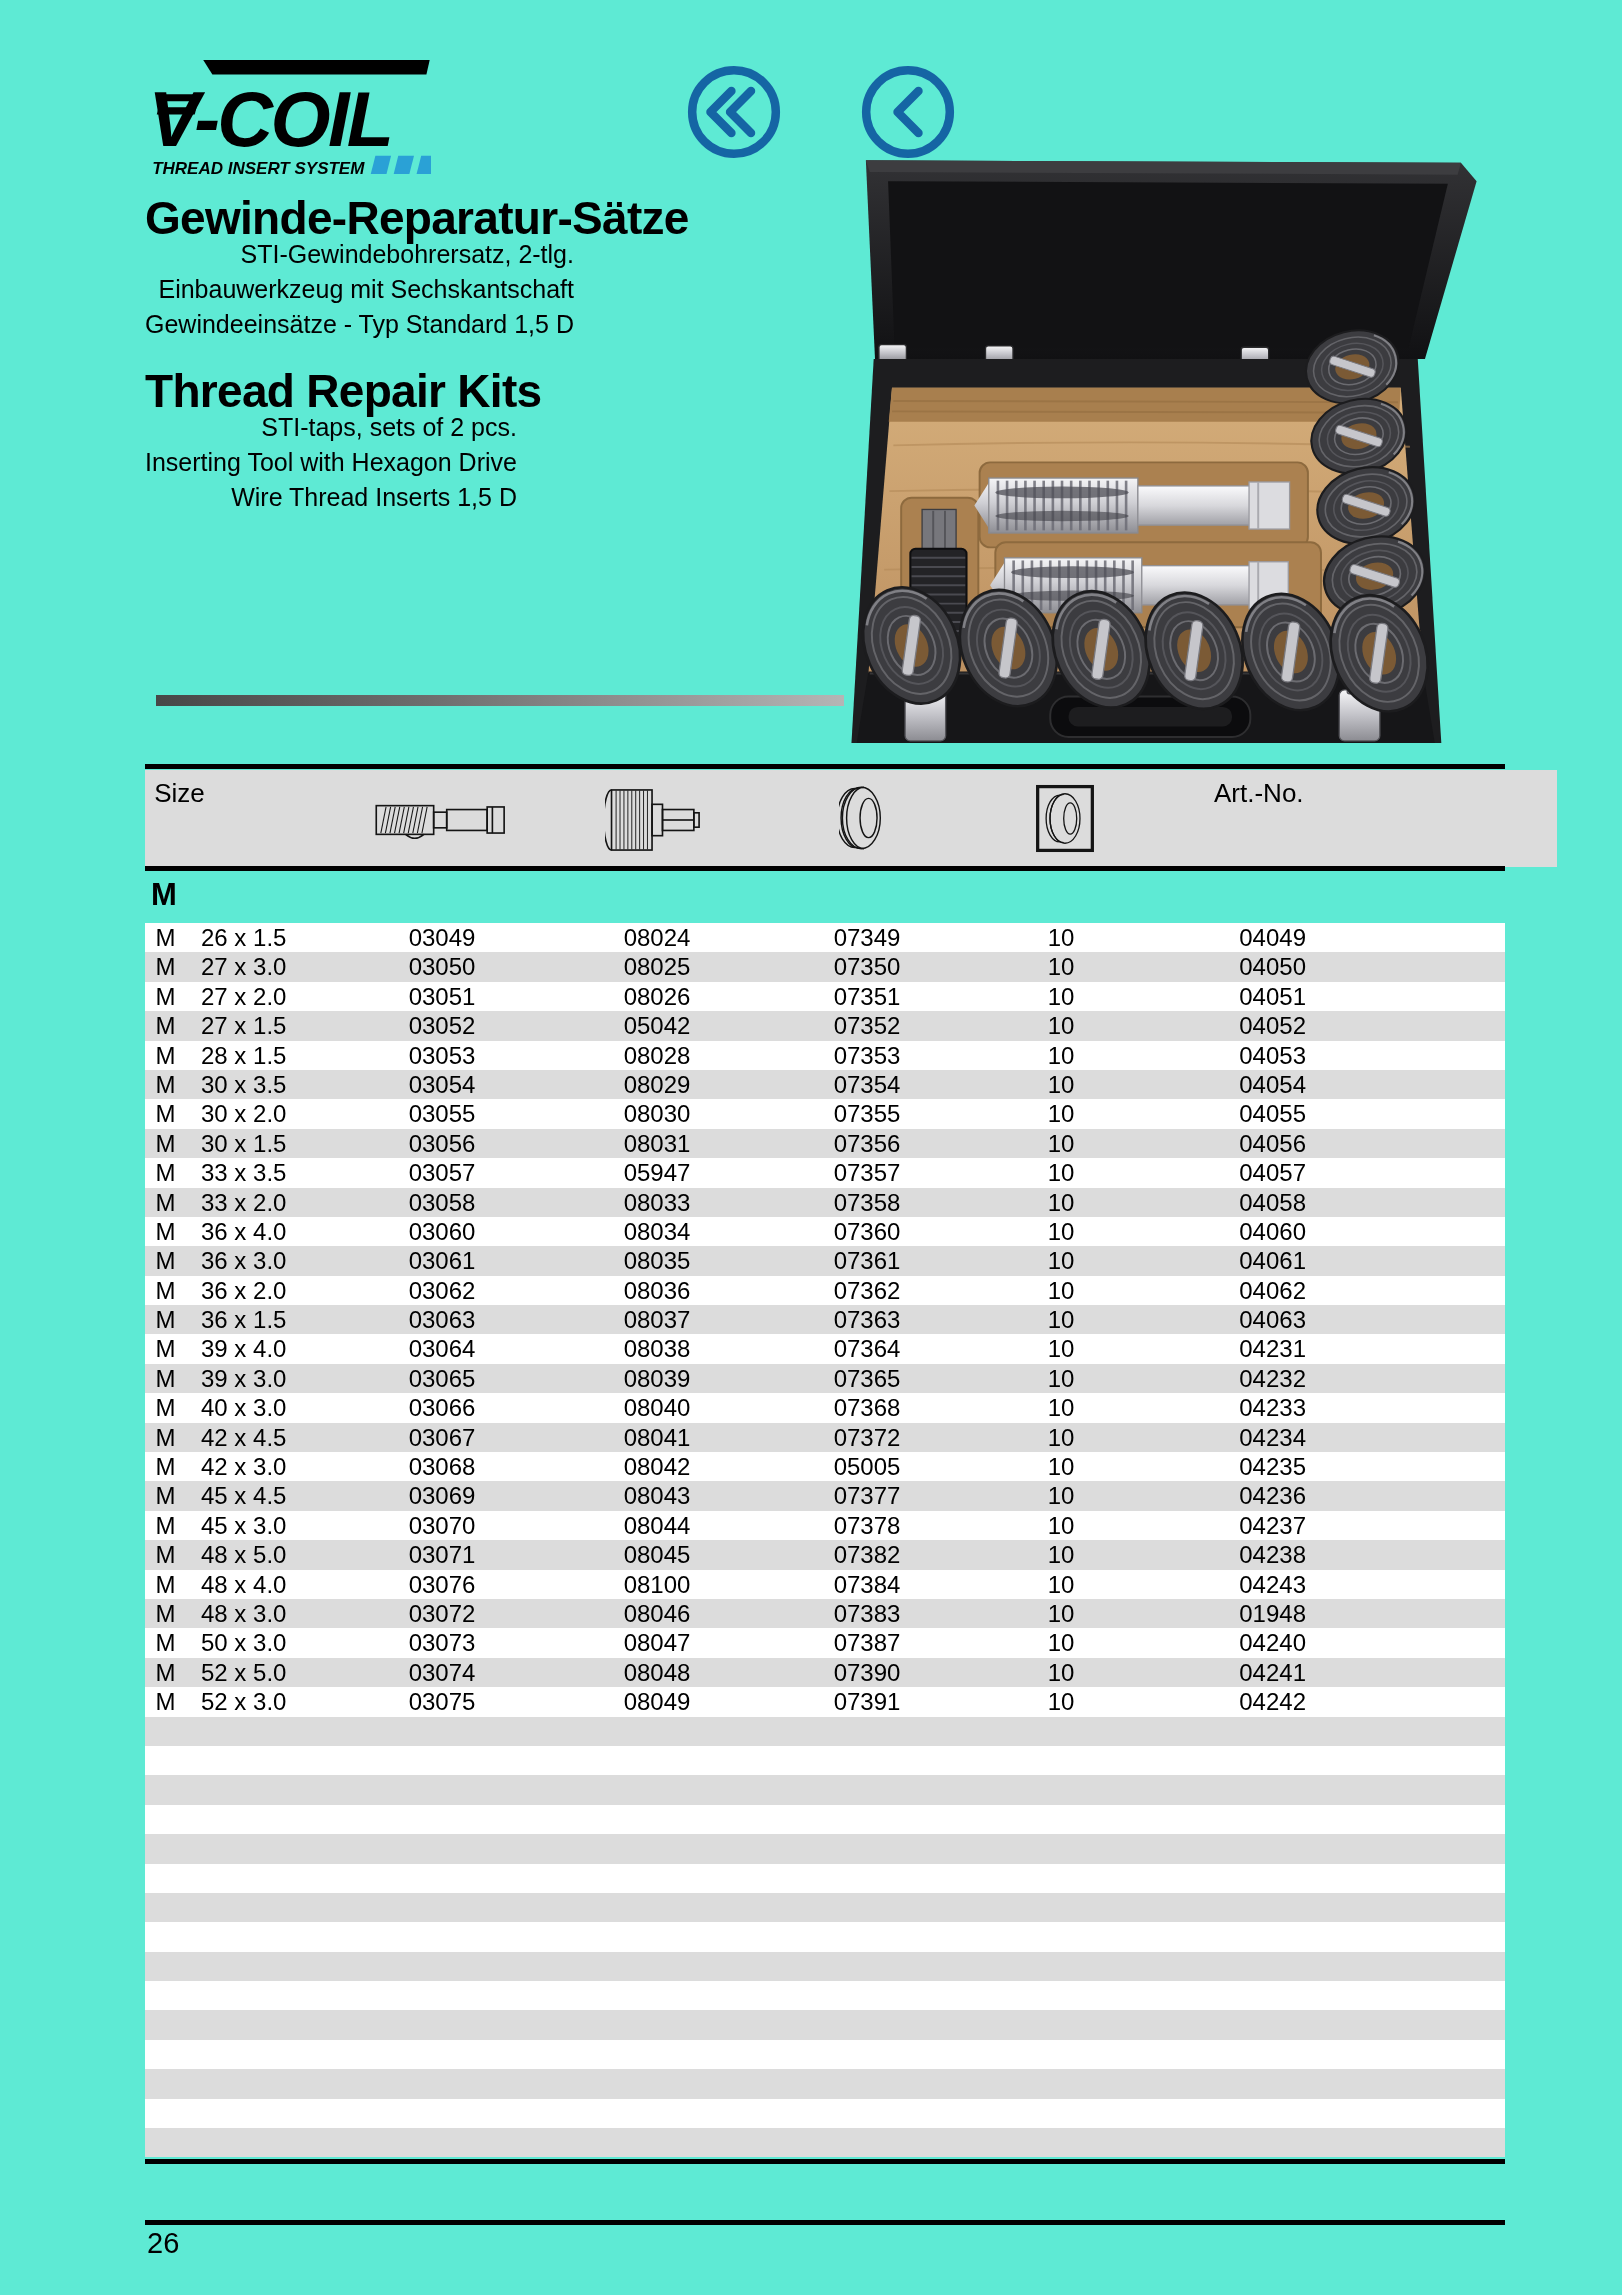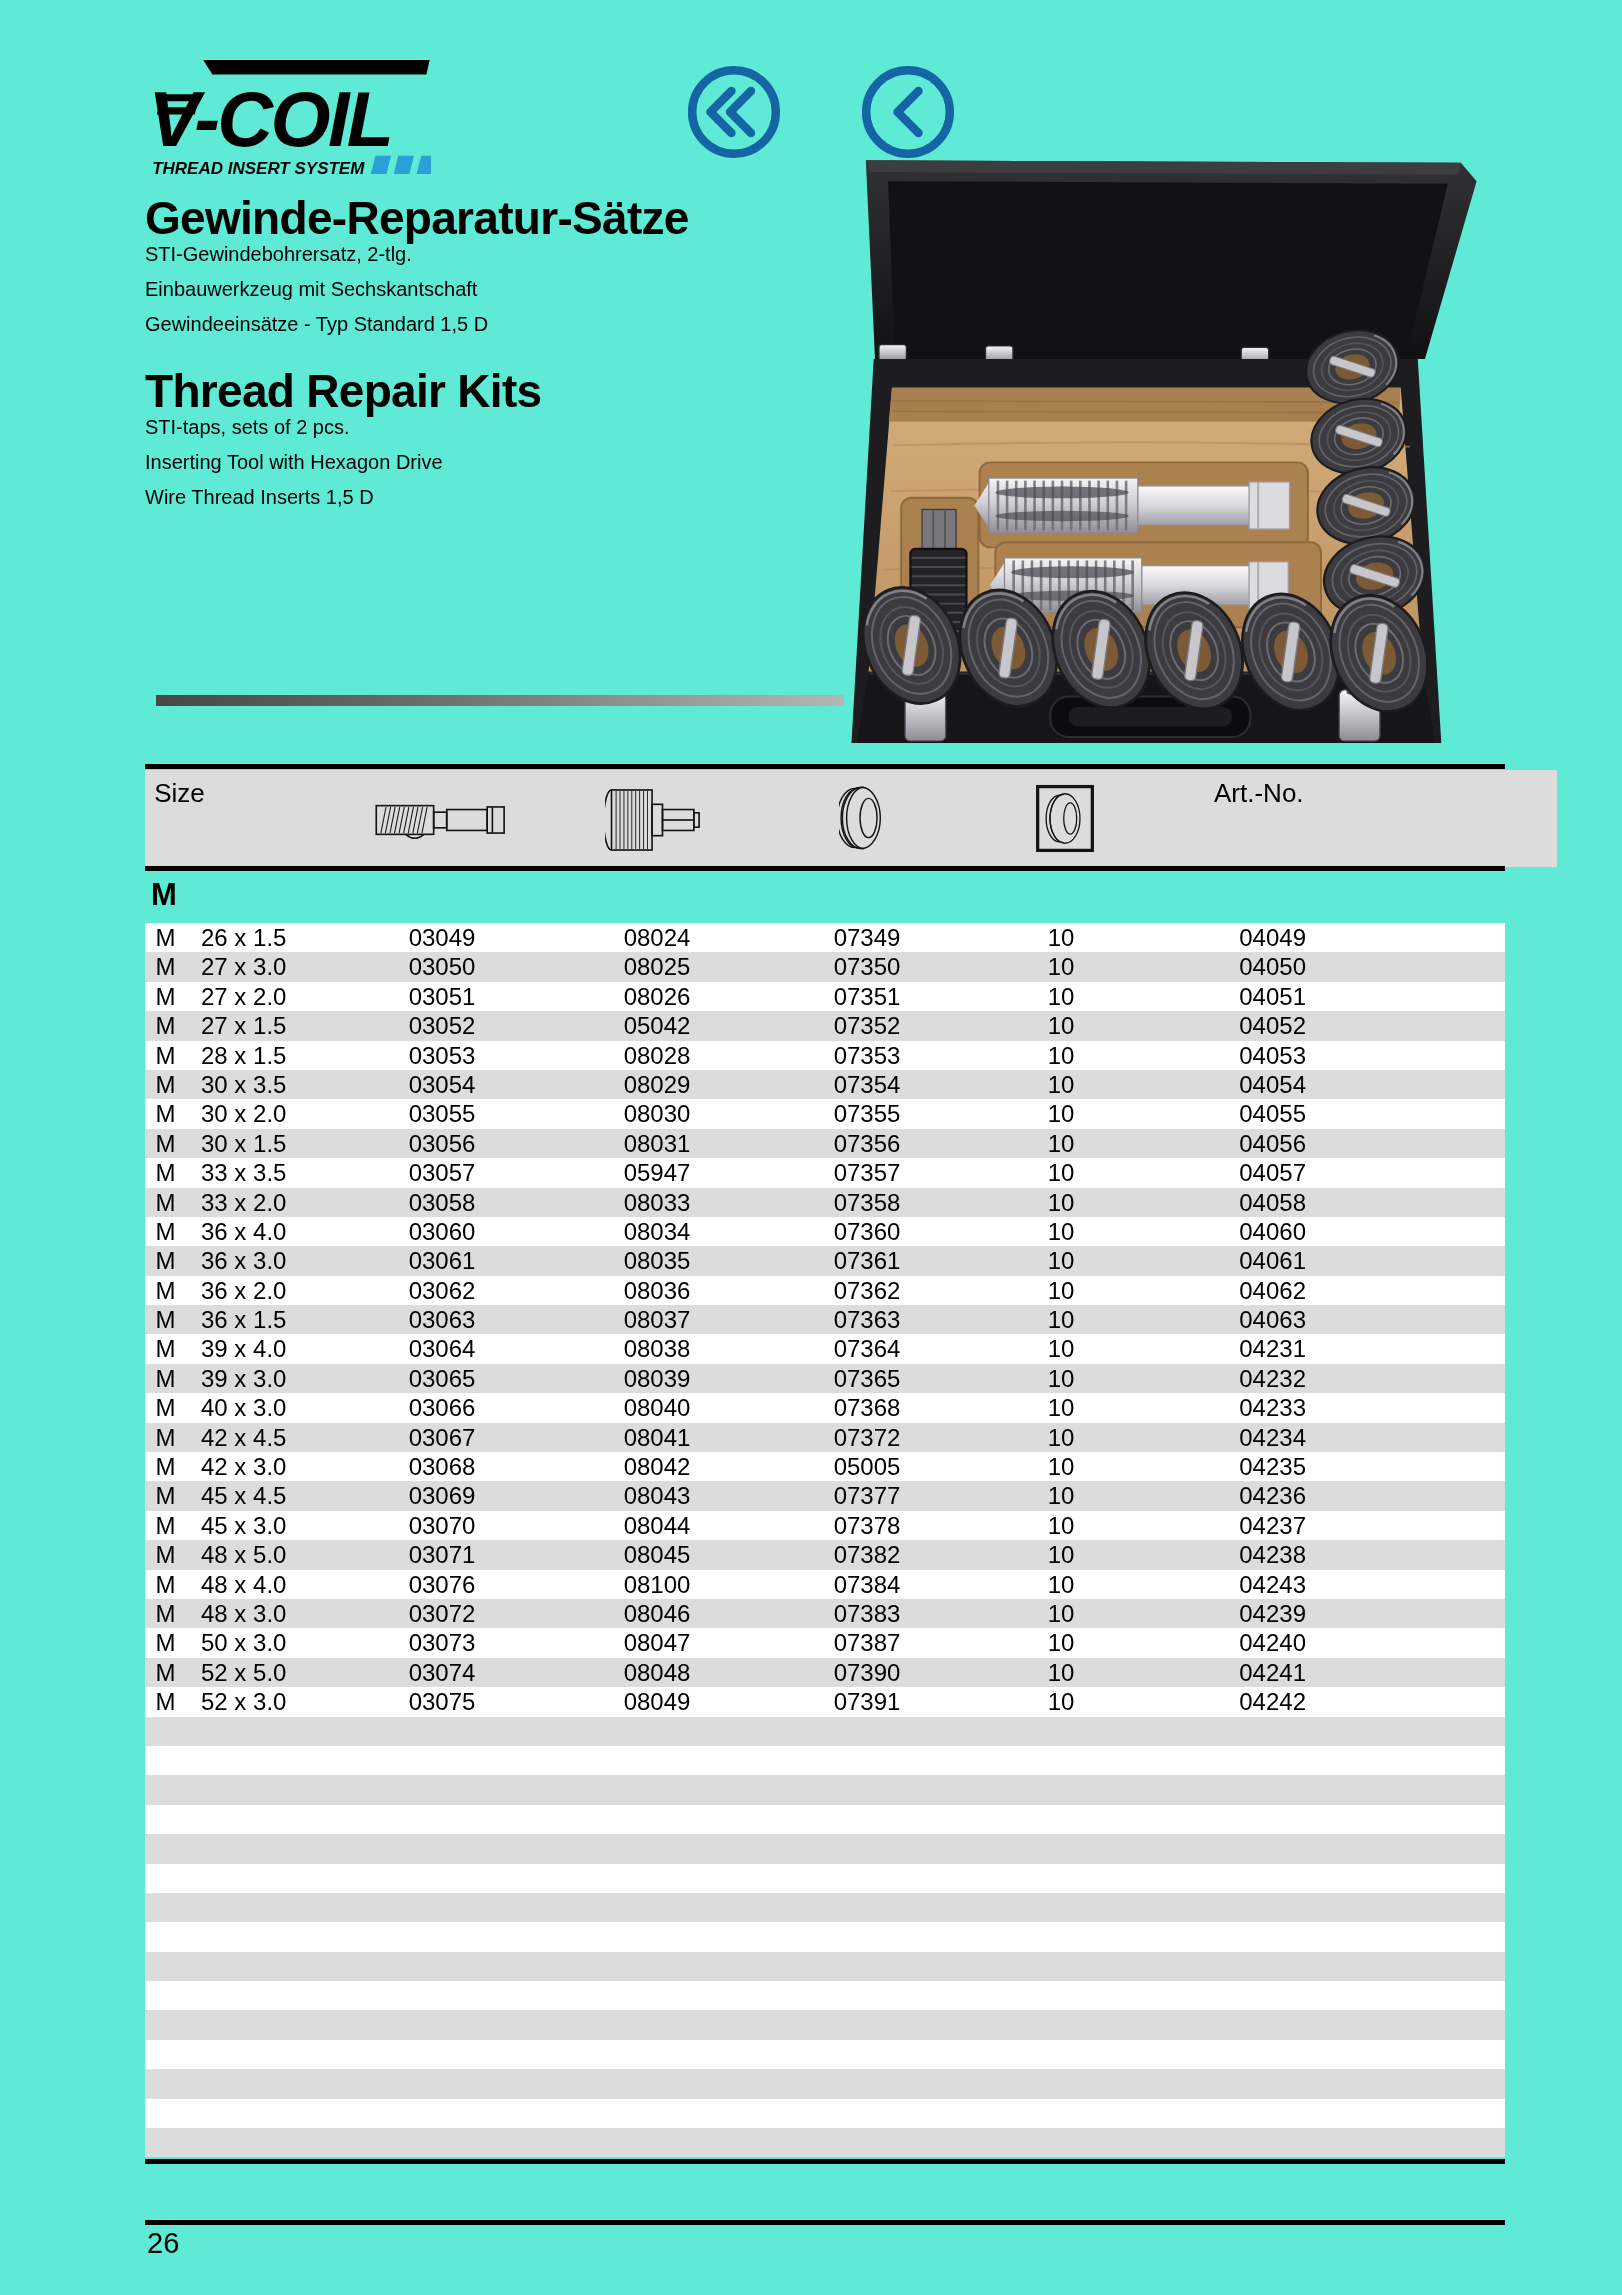--- a/index.html
+++ b/index.html
@@ -2,21 +2,21 @@
 <html style="font-size:10.5px"><head>
 <meta charset="utf-8">
 <style>
   html,body{margin:0;padding:0;background:#ffffff;}
   .page{position:relative;width:1623px;height:2295px;background:#5eead4;overflow:hidden;
         font-family:"Liberation Sans","DejaVu Sans",sans-serif;color:#000;}
   .abs{position:absolute;}
 
   
   .title{font-size:46px;font-weight:bold;letter-spacing:-0.7px;white-space:nowrap;}
-  .sublines{font-size:20px;line-height:35px;white-space:nowrap;}
+  .sublines{font-size:25px;line-height:35px;white-space:nowrap;text-align:right;}
 
   
   .grad-bar{left:156px;top:695px;width:688px;height:10.5px;
             background:linear-gradient(90deg,#474747 0%,#6e6e6e 40%,#b5b5b5 100%);}
 
   
   .rule{left:145px;width:1360px;background:#000;}
   .thead{left:145px;top:770px;width:1412px;height:97px;background:#dcdcdc;}
   .thead .lbl{position:absolute;font-size:26px;top:7.9px;}
   .group-label{left:151px;top:877px;font-size:31px;font-weight:bold;}
@@ -540,21 +540,21 @@
         <span class="cell c-num c-qty">10</span>
         <span class="cell c-num c-art">04243</span>
       </div>
       <div class="row alt">
         <span class="cell c-prefix">M</span>
         <span class="cell c-size">48 x 3.0</span>
         <span class="cell c-num c-tap">03072</span>
         <span class="cell c-num c-tool">08046</span>
         <span class="cell c-num c-insert">07383</span>
         <span class="cell c-num c-qty">10</span>
-        <span class="cell c-num c-art">04239</span>
+        <span class="cell c-num c-art">01948</span>
       </div>
       <div class="row">
         <span class="cell c-prefix">M</span>
         <span class="cell c-size">50 x 3.0</span>
         <span class="cell c-num c-tap">03073</span>
         <span class="cell c-num c-tool">08047</span>
         <span class="cell c-num c-insert">07387</span>
         <span class="cell c-num c-qty">10</span>
         <span class="cell c-num c-art">04240</span>
       </div>

